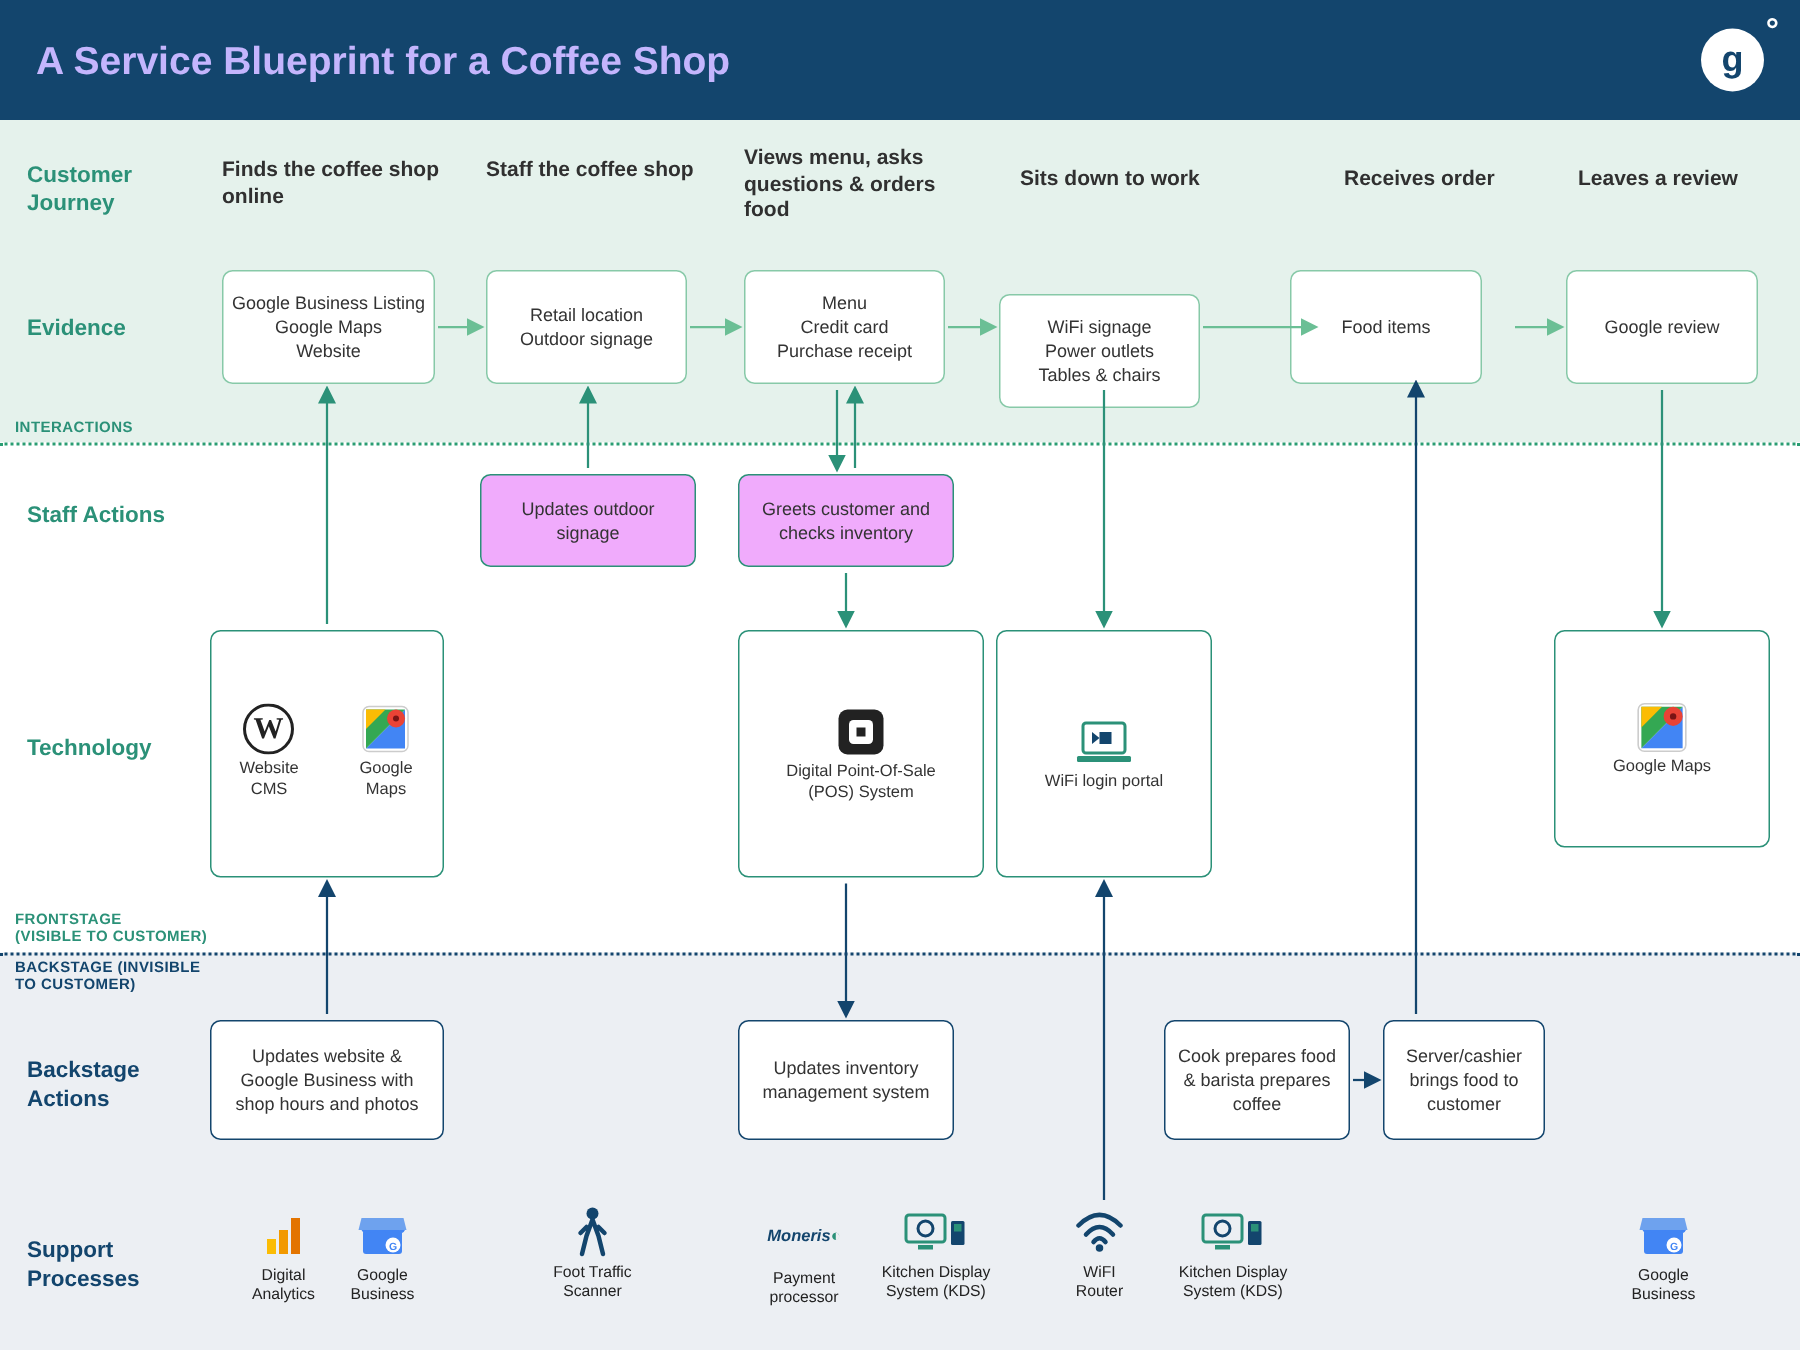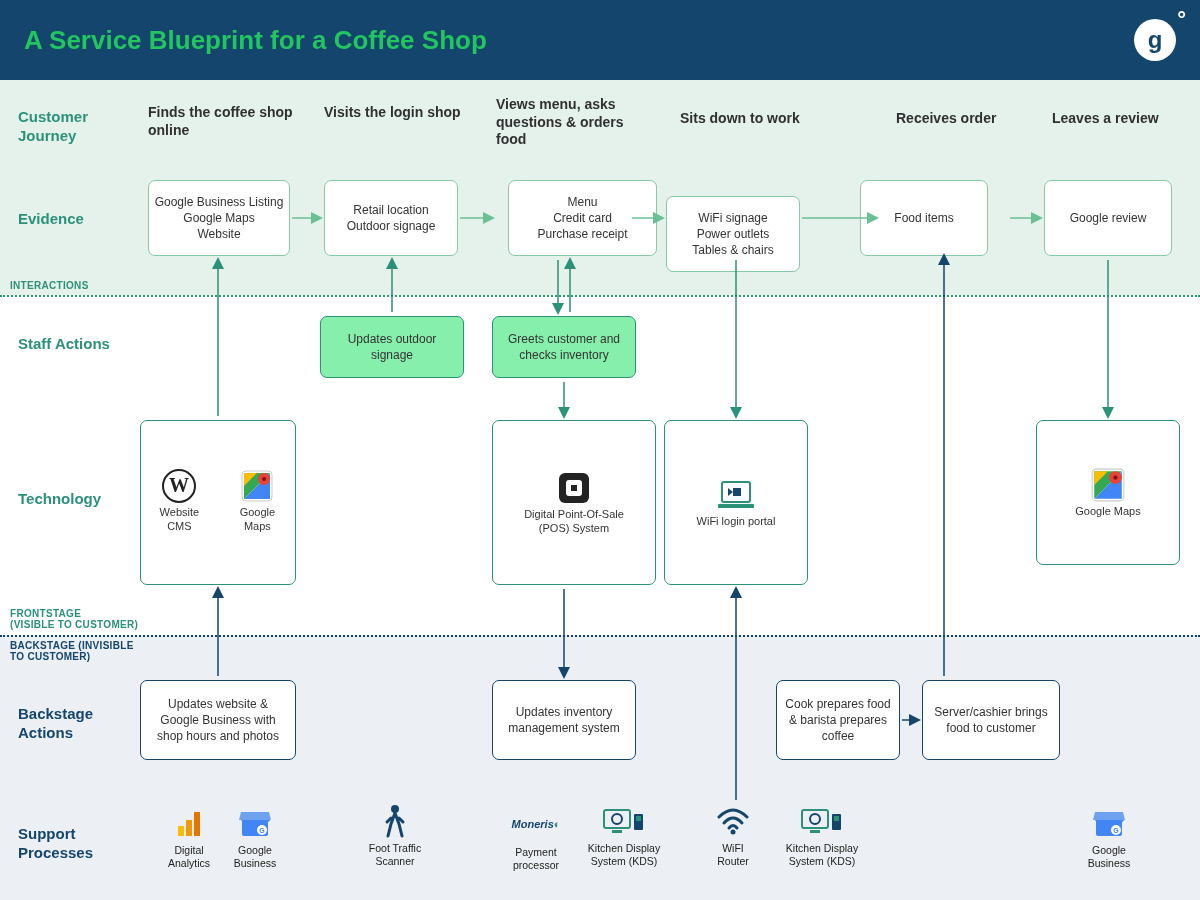--- a/index.html
+++ b/index.html
@@ -13,21 +13,21 @@
   }
   .header {
     background: #13456d;
     height: 80px;
     display: flex;
     align-items: center;
     padding: 0 24px;
     justify-content: space-between;
   }
   .header h1 {
-    color: #22c55e;
+    color: #c4b5fd;
     font-size: 26px;
     font-weight: 700;
   }
   .logo {
     width: 42px; height: 42px; border-radius: 50%;
     background: #fff; color: #13456d;
     display: flex; align-items: center; justify-content: center;
     font-weight: 700; font-size: 24px;
     position: relative;
   }
@@ -101,21 +101,21 @@
     flex-direction: column;
     align-items: center;
     justify-content: center;
     font-size: 12px;
     color: #333;
     text-align: center;
     line-height: 1.35;
     padding: 6px 8px;
   }
   .box.green-border { border: 1.5px solid #87c9a8; }
-  .box.teal-fill    { border: 1.5px solid #2b9178; background: #86efac; }
+  .box.teal-fill    { border: 1.5px solid #2b9178; background: #f0abfc; }
   .box.teal-border  { border: 1.5px solid #2b9178; }
   .box.navy-border  { border: 1.5px solid #13456d; }
 
   
   .support {
     position: absolute;
     display: flex; flex-direction: column; align-items: center;
     font-size: 10.5px; text-align: center; line-height: 1.2;
     color: #222;
   }
@@ -158,32 +158,32 @@
 TO CUSTOMER)</div>
 
   <div class="lane-label teal" style="top:28px">Customer Journey</div>
   <div class="lane-label teal" style="top:130px">Evidence</div>
   <div class="lane-label teal" style="top:255px">Staff Actions</div>
   <div class="lane-label teal" style="top:410px">Technology</div>
   <div class="lane-label navy" style="top:625px">Backstage Actions</div>
   <div class="lane-label navy" style="top:745px">Support Processes</div>
 
   <div class="stage-header" style="left:148px; top:24px; width:150px">Finds the coffee shop online</div>
-  <div class="stage-header" style="left:324px; top:24px; width:150px">Visits the login shop</div>
+  <div class="stage-header" style="left:324px; top:24px; width:150px">Staff the coffee shop</div>
   <div class="stage-header" style="left:496px; top:16px; width:160px">Views menu, asks questions &amp; orders food</div>
   <div class="stage-header" style="left:680px; top:30px; width:150px">Sits down to work</div>
   <div class="stage-header" style="left:896px; top:30px; width:130px">Receives order</div>
   <div class="stage-header" style="left:1052px; top:30px; width:130px">Leaves a review</div>
 
   <div class="box green-border" style="left:148px; top:100px; width:142px; height:76px; white-space:pre;">Google Business Listing
 Google Maps
 Website</div>
   <div class="box green-border" style="left:324px; top:100px; width:134px; height:76px; white-space:pre;">Retail location
 Outdoor signage</div>
-  <div class="box green-border" style="left:496px; top:100px; width:149px; height:76px; white-space:pre;margin-left:12px;">Menu
+  <div class="box green-border" style="left:496px; top:100px; width:134px; height:76px; white-space:pre;">Menu
 Credit card
 Purchase receipt</div>
   <div class="box green-border" style="left:666px; top:116px; width:134px; height:76px; white-space:pre;">WiFi signage
 Power outlets
 Tables &amp; chairs</div>
   <div class="box green-border" style="left:860px; top:100px; width:128px; height:76px;">Food items</div>
   <div class="box green-border" style="left:1044px; top:100px; width:128px; height:76px;">Google review</div>
 
   <div class="box teal-fill" style="left:320px; top:236px; width:144px; height:62px;">Updates outdoor signage</div>
   <div class="box teal-fill" style="left:492px; top:236px; width:144px; height:62px;">Greets customer and checks inventory</div>
@@ -254,21 +254,21 @@
             <circle cx="24" cy="10" r="2" fill="#7a1414"></circle>
           </svg>
       </div>
       <span>Google Maps</span>
     </div>
   </div>
 
   <div class="box navy-border" style="left:140px; top:600px; width:156px; height:80px;">Updates website &amp; Google Business with shop hours and photos</div>
   <div class="box navy-border" style="left:492px; top:600px; width:144px; height:80px;">Updates inventory management system</div>
   <div class="box navy-border" style="left:776px; top:600px; width:124px; height:80px;">Cook prepares food &amp; barista prepares coffee</div>
-  <div class="box navy-border" style="left:922px; top:600px; width:138px; height:80px;">Server/cashier brings food to customer</div>
+  <div class="box navy-border" style="left:922px; top:600px; width:108px; height:80px;">Server/cashier brings food to customer</div>
 
   <div class="support" style="left:160px; top:726px; width:58px">
     <div class="ic">
         <svg width="30" height="30" viewBox="0 0 30 30">
           <rect x="4" y="18" width="6" height="10" fill="#fbbc04"></rect>
           <rect x="12" y="12" width="6" height="16" fill="#f29900"></rect>
           <rect x="20" y="4" width="6" height="24" fill="#e37400"></rect>
         </svg>
       </div>
     <span>Digital Analytics</span>

